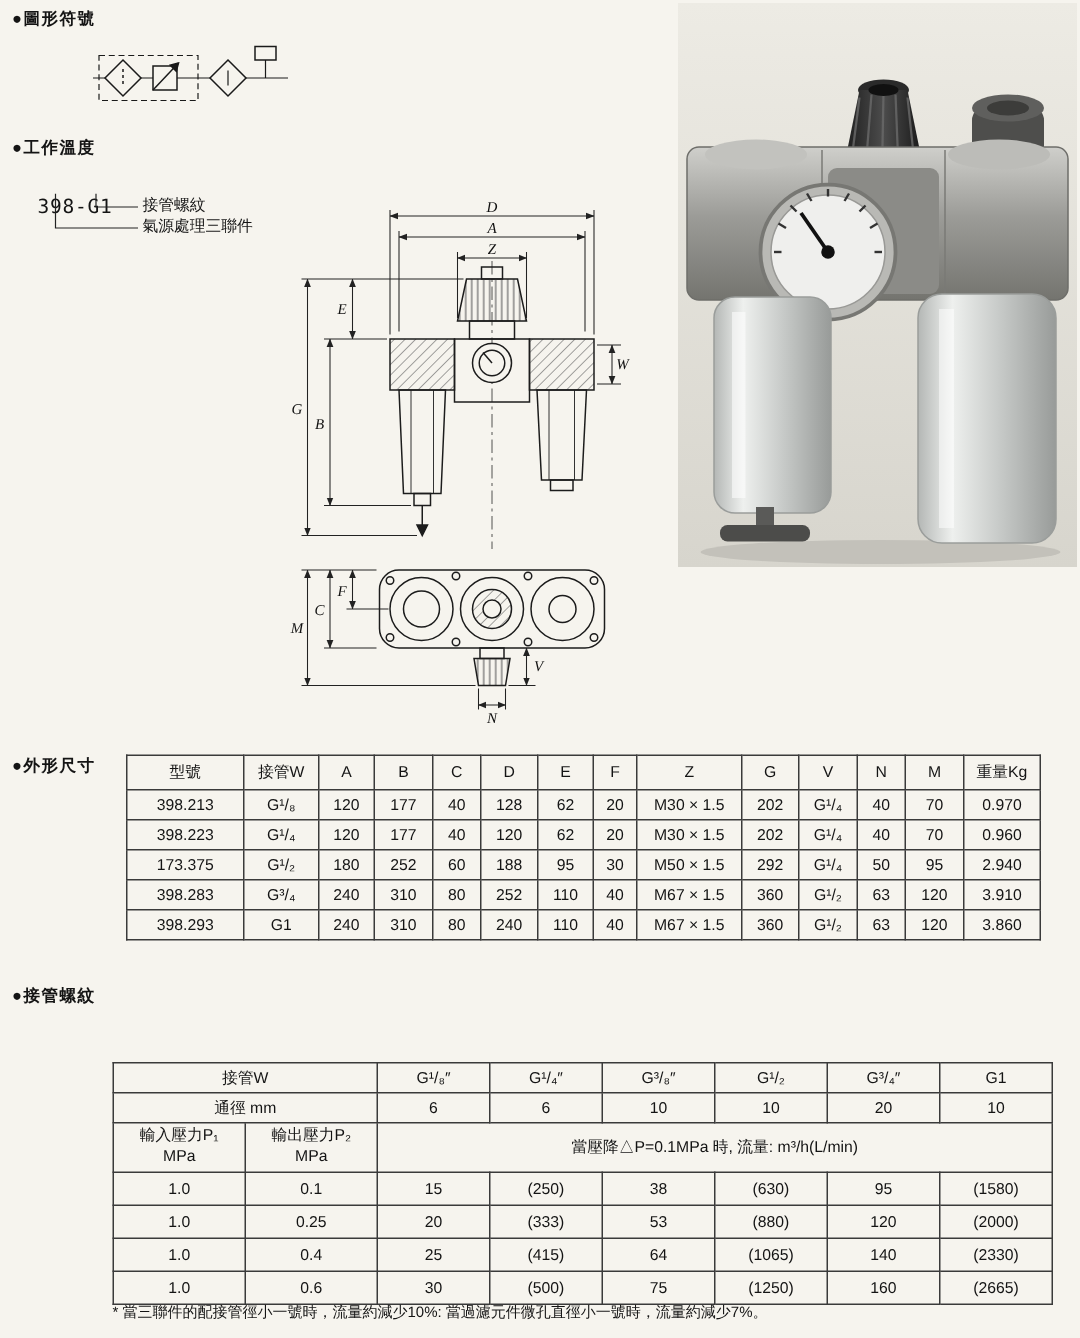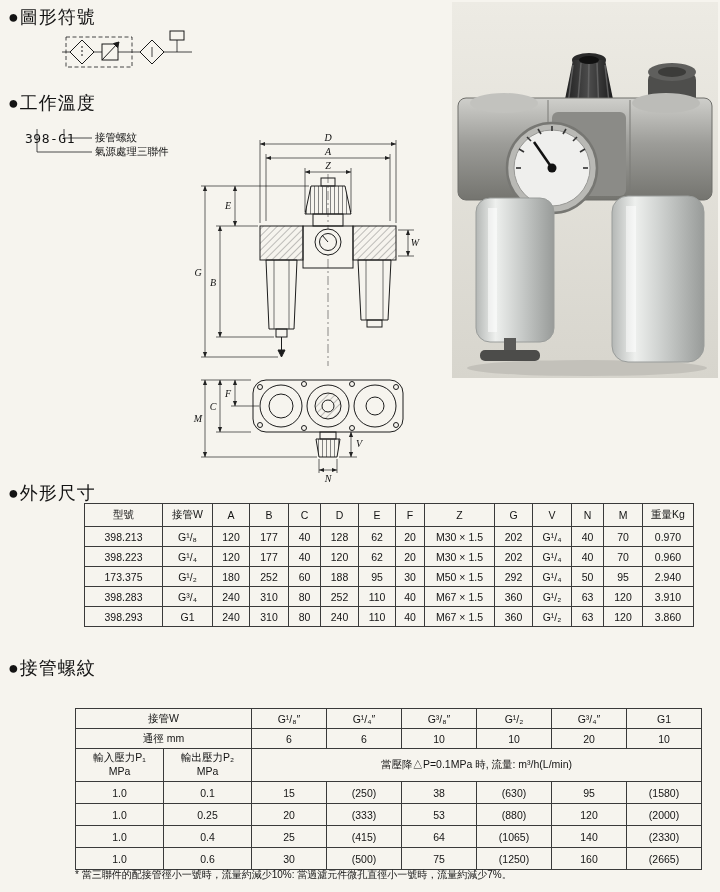--- a/index.html
+++ b/index.html
@@ -1,19 +1,19 @@
 <!DOCTYPE html>
 <html><head>
 <meta charset="utf-8">
 <style>
   html,body{margin:0;padding:0}
   body{width:720px;height:892px;background:#f6f4ee;font-family:"Liberation Sans",sans-serif;color:#141414;position:relative;overflow:hidden}
   .page{position:relative;width:720px;height:892px}
   .abs{position:absolute}
-  .heading{font-size:18px;font-weight:normal;letter-spacing:1px}
+  .heading{font-size:11px;font-weight:bold;letter-spacing:1px}
   .cjk-s{font-size:10.5px;line-height:1}
   .model-code{font-family:"DejaVu Sans Mono",monospace;font-size:13px;letter-spacing:0.5px}
   table{border-collapse:collapse;table-layout:fixed;background:transparent}
   td{border:1px solid #3a3a3a;font-size:10.5px;text-align:center;padding:0 2px;white-space:nowrap;overflow:hidden;height:19px}
   .dim-table tr.hd td{height:22px}
   .tech-table td{height:21px}
   .tech-table tr.r1 td{height:19px}
   .tech-table tr.r3 td{height:32px}
   .stack div{line-height:1.3;font-size:10.5px}
   .note-line{font-size:10.5px}
@@ -241,21 +241,21 @@
     <g>
       <rect x="160" y="194" width="92" height="166" rx="16" fill="url(#pbowl)" stroke="#9a9d9b"></rect>
       <rect x="174" y="204" width="10" height="146" fill="#ffffff" opacity="0.5"></rect>
     </g>
     <g>
       <rect x="52" y="336" width="12" height="14" fill="#5a5a58"></rect>
       <rect x="28" y="348" width="60" height="11" rx="5" fill="#4c4c4a"></rect>
     </g>
   </svg>
 
-  <div class="abs heading" style="left:8px;top:481px">●外形尺寸</div>
+  <div class="abs heading" style="left:8px;top:503px">●外形尺寸</div>
 
   <table class="abs dim-table" style="left:84px;top:503px">
     <colgroup>
       <col style="width:78px">
         <col style="width:50px">
         <col style="width:37px">
         <col style="width:39px">
         <col style="width:32px">
         <col style="width:38px">
         <col style="width:37px">

